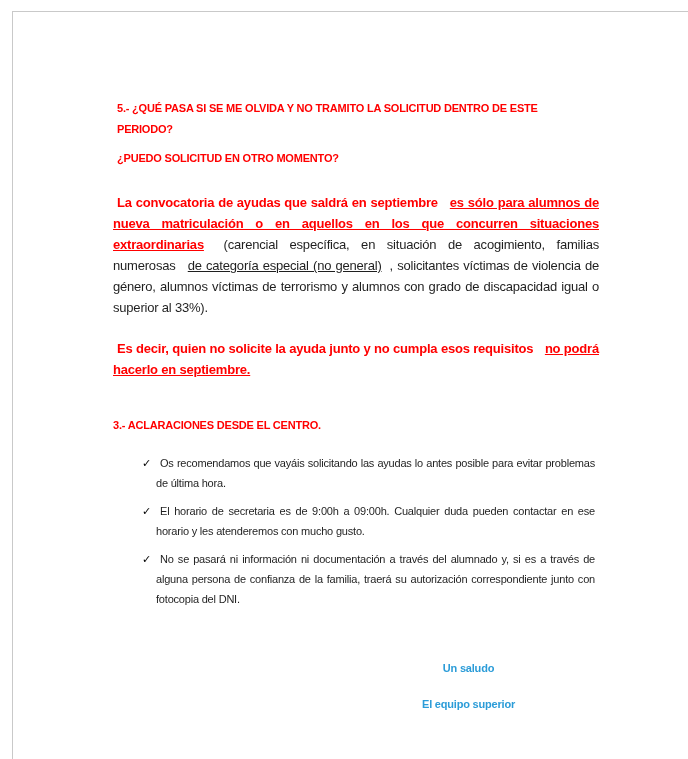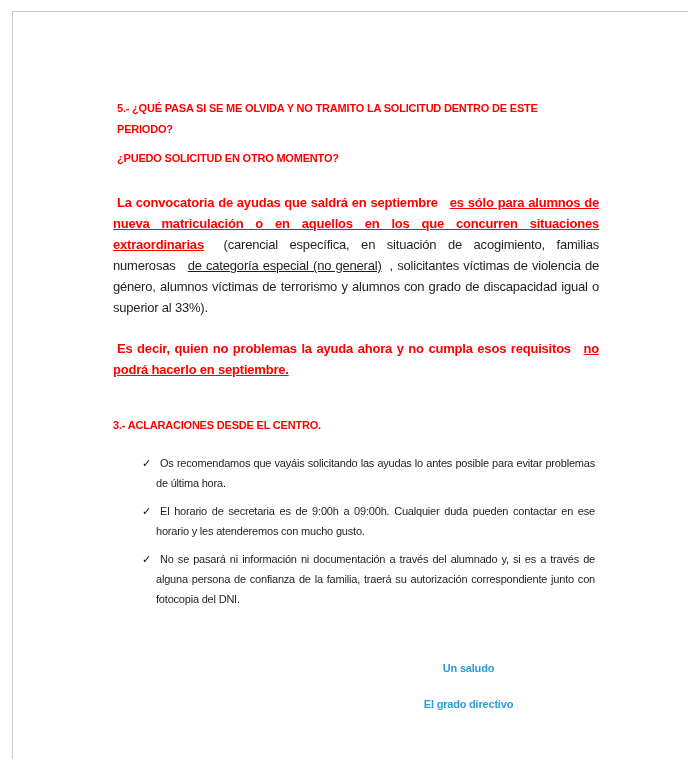--- a/index.html
+++ b/index.html
@@ -103,38 +103,38 @@
 
   <div class="content">
 
     <div class="heading">
       <div>5.- ¿QUÉ PASA SI SE ME OLVIDA Y NO TRAMITO LA SOLICITUD DENTRO DE ESTE PERIODO?</div>
       <div>¿PUEDO SOLICITUD EN OTRO MOMENTO?</div>
     </div>
 
     <p class="txt para-intro"><span class="red-b">La convocatoria de ayudas que saldrá en septiembre </span><span class="red-bu">es sólo para alumnos de nueva matriculación o en aquellos en los que concurren situaciones extraordinarias</span><span class="blk"> (carencial específica, en situación de acogimiento, familias numerosas </span><span class="blk-u">de categoría especial (no general)</span><span class="blk">, solicitantes víctimas de violencia de género, alumnos víctimas de terrorismo y alumnos con grado de discapacidad igual o superior al 33%).</span></p>
 
-    <p class="txt para-warning"><span class="red-b">Es decir, quien no problemas la ayuda ahora y no cumpla esos requisitos </span><span class="red-bu">no podrá hacerlo en septiembre.</span></p>
+    <p class="txt para-warning"><span class="red-b">Es decir, quien no solicite la ayuda junto y no cumpla esos requisitos </span><span class="red-bu">no podrá hacerlo en septiembre.</span></p>
 
     <div class="heading heading-6">3.- ACLARACIONES DESDE EL CENTRO.</div>
 
     <ul class="bullet-list">
       <li class="bullet-item">
         <span class="check">✓</span>
         <span>Os recomendamos que vayáis solicitando las ayudas lo antes posible para evitar problemas de última hora.</span>
       </li>
       <li class="bullet-item">
         <span class="check">✓</span>
         <span>El horario de secretaria es de 9:00h a 09:00h. Cualquier duda pueden contactar en ese horario y les atenderemos con mucho gusto.</span>
       </li>
       <li class="bullet-item">
         <span class="check">✓</span>
         <span>No se pasará ni información ni documentación a través del alumnado y, si es a través de alguna persona de confianza de la familia, traerá su autorización correspondiente junto con fotocopia del DNI.</span>
       </li>
     </ul>
 
     <div class="signoff">
       <div class="signoff-line">Un saludo</div>
-      <div class="signoff-line">El grado directivo</div>
+      <div class="signoff-line">El equipo superior</div>
     </div>
 
   </div>
 </div>
 
 </body></html>

